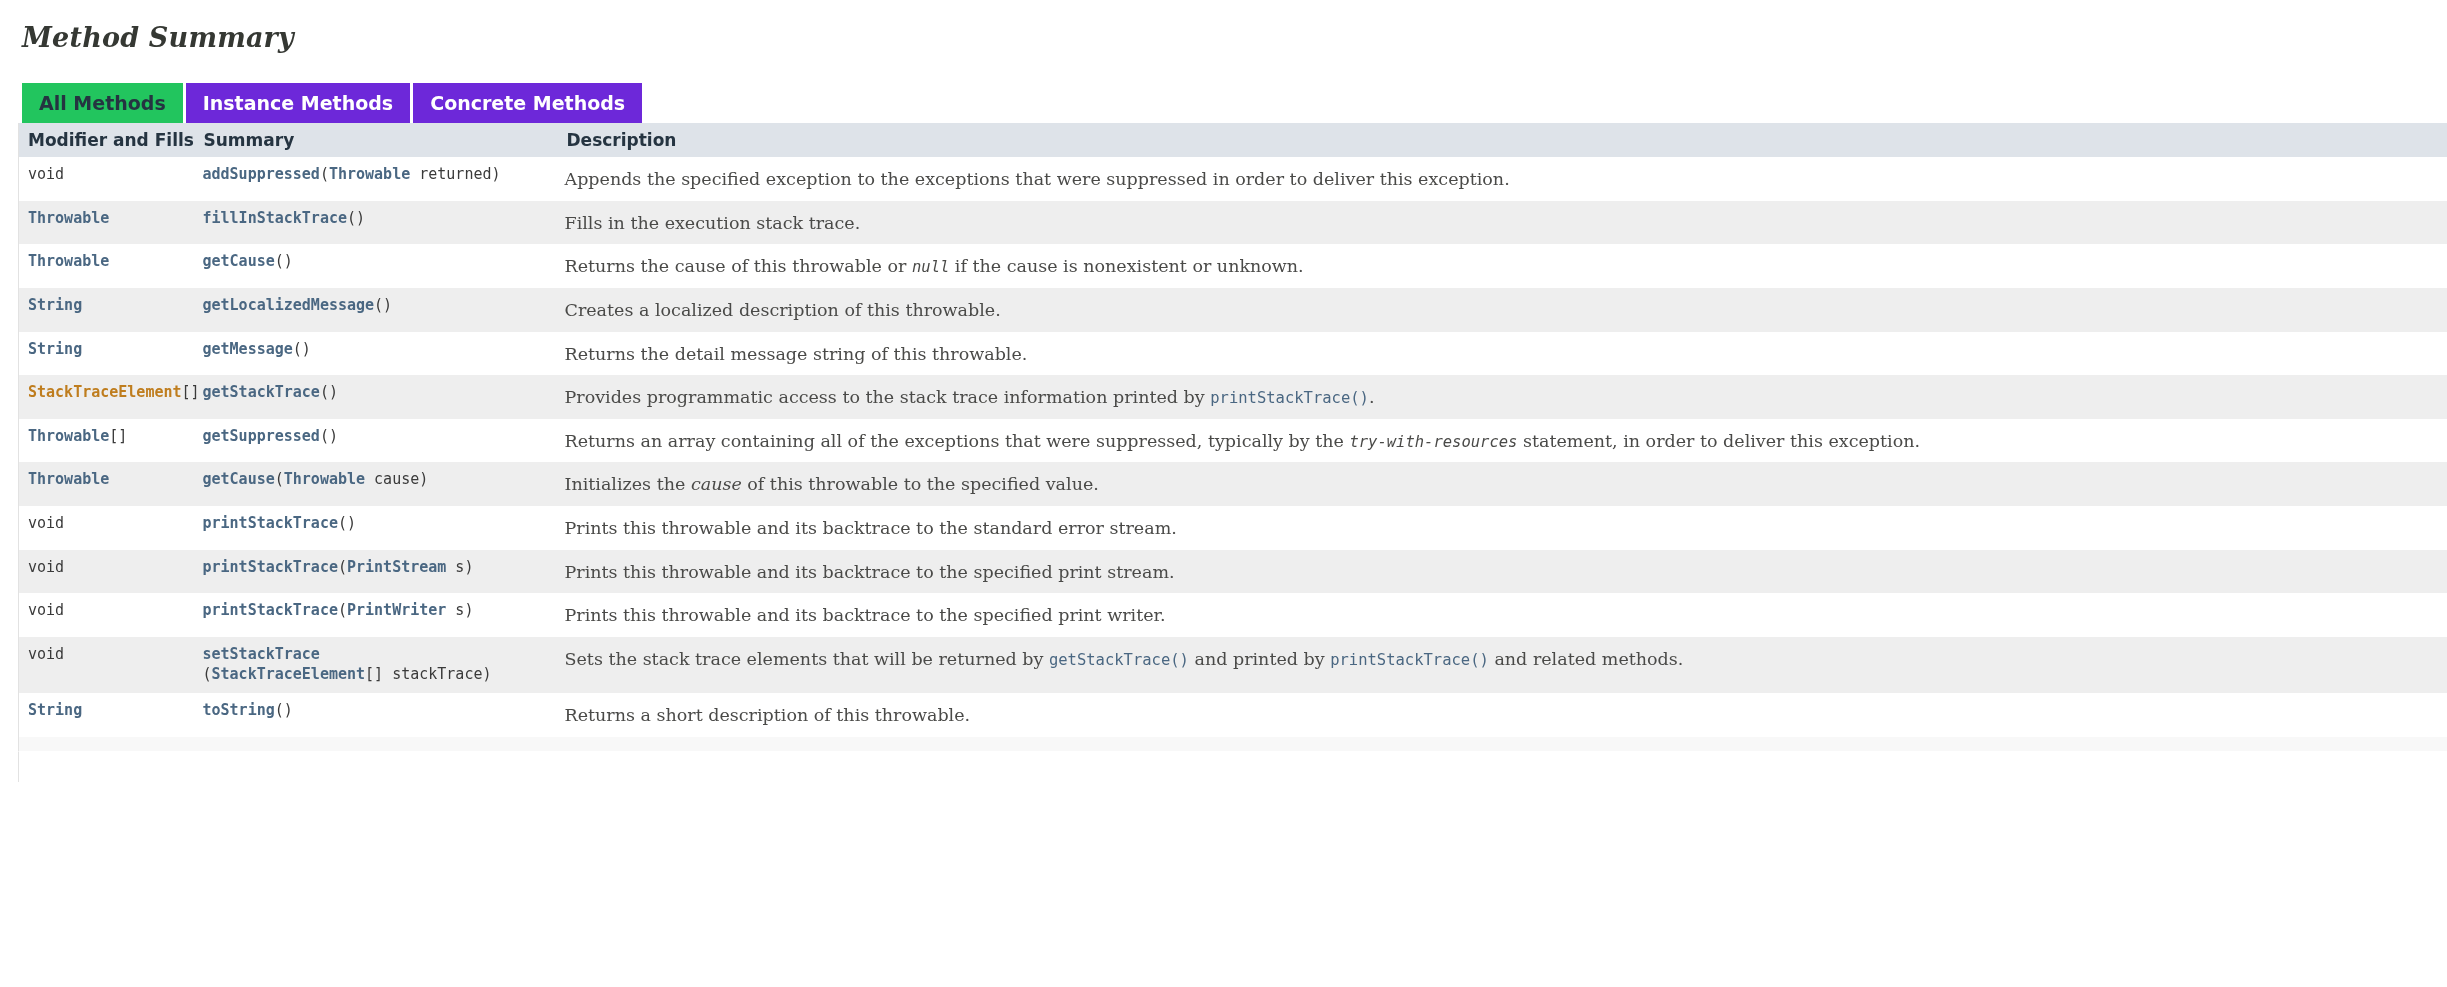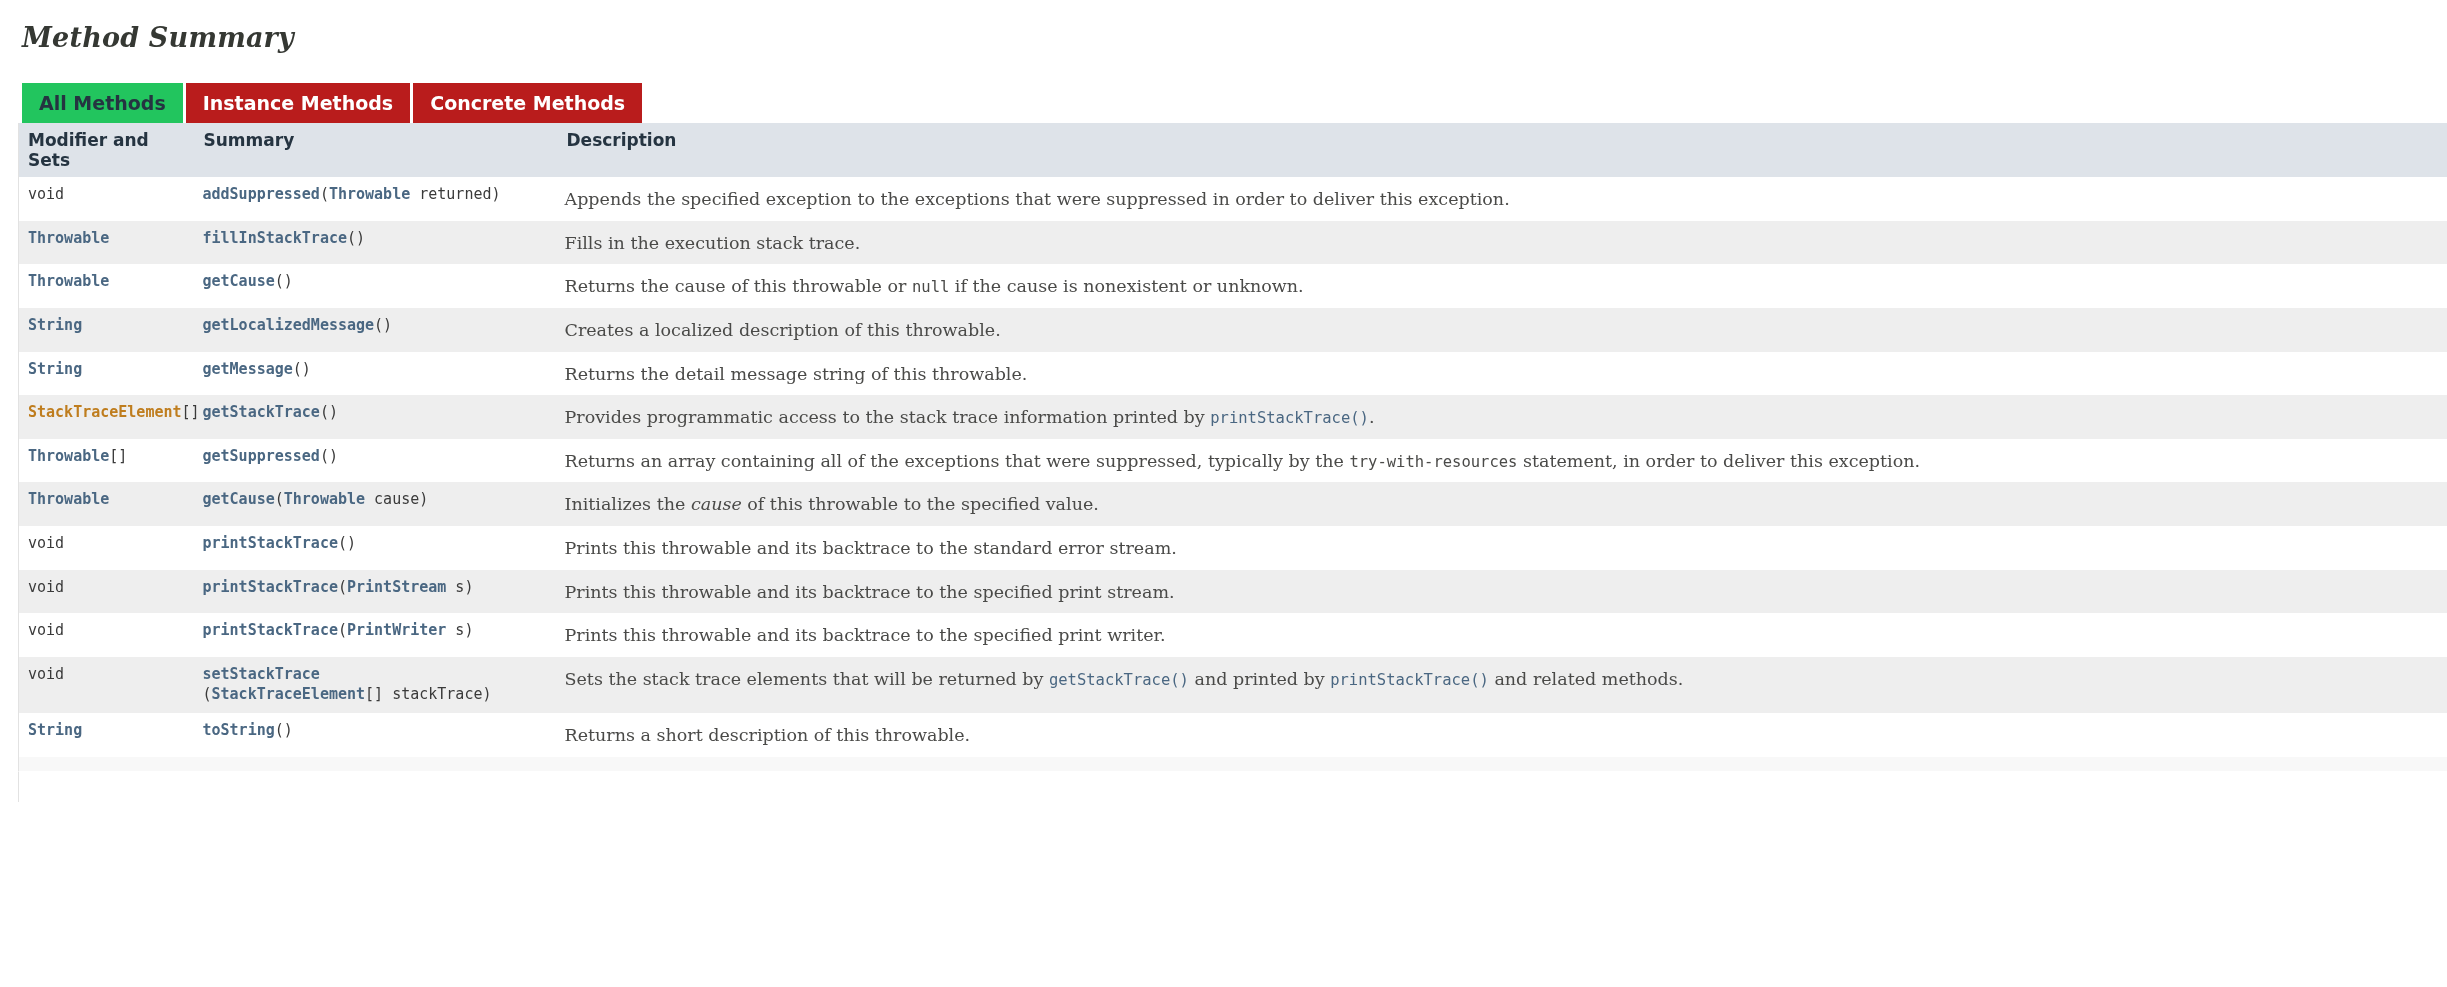--- a/index.html
+++ b/index.html
@@ -44,21 +44,21 @@
   .tab {
     font-family: "DejaVu Sans", sans-serif;
     font-weight: bold;
     font-size: 19px;
     height: 40px;
     line-height: 40px;
     padding: 0 17px;
     box-sizing: border-box;
     white-space: nowrap;
     color: #FFFFFF;
-    background: #b91c1c;
+    background: #6d28d9;
     margin-right: 3px;
   }
   .tab.active {
     background: #22c55e;
     color: #253441;
   }
 
   
   .summary-table {
     width: 2447px;
@@ -135,20 +135,21 @@
     font-weight: normal;
   }
   span.rettype-plain {
     color: #3A3A3A;
     font-weight: normal;
   }
   code.inline-code {
     font-family: "DejaVu Sans Mono", monospace;
     font-size: 15.5px;
     color: #4A4A48;
+    font-style: italic;
   }
   a.desc-link {
     font-family: "DejaVu Sans Mono", monospace;
     font-size: 15.5px;
     color: #4A6782;
     text-decoration: none;
   }
   em.it { font-style: italic; }
 
   .meth-line2 {
@@ -187,21 +188,21 @@
   </div>
 
   <table class="summary-table">
     <colgroup>
       <col class="c-mod">
       <col class="c-meth">
       <col class="c-desc">
     </colgroup>
     <thead>
       <tr>
-        <th class="th-mod">Modifier and Sets</th>
+        <th class="th-mod">Modifier and Fills</th>
         <th class="th-meth">Summary</th>
         <th class="th-desc">Description</th>
       </tr>
     </thead>
     <tbody id="table-body">
         <tr class="row-a">
           <td class="col-mod"><span class="rettype-plain">void</span></td>
           <td class="col-meth"><a class="jlink plain" href="#">addSuppressed</a><span class="punct">(</span><a class="jlink" href="#">Throwable</a><span class="param"> returned</span><span class="punct">)</span></td>
           <td class="col-desc"><span>Appends the specified exception to the exceptions that were suppressed in order to deliver this exception.</span></td>
         </tr>

